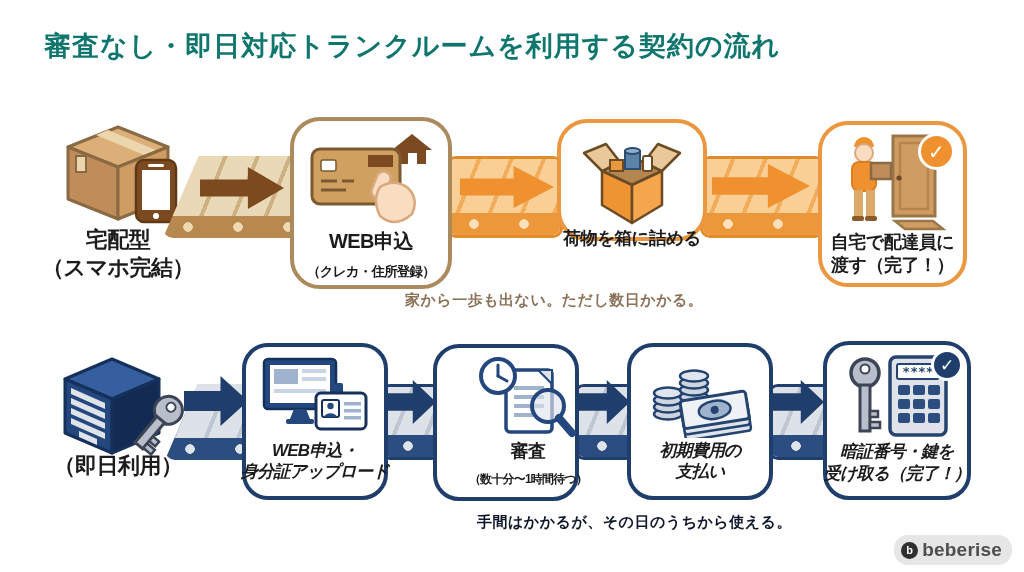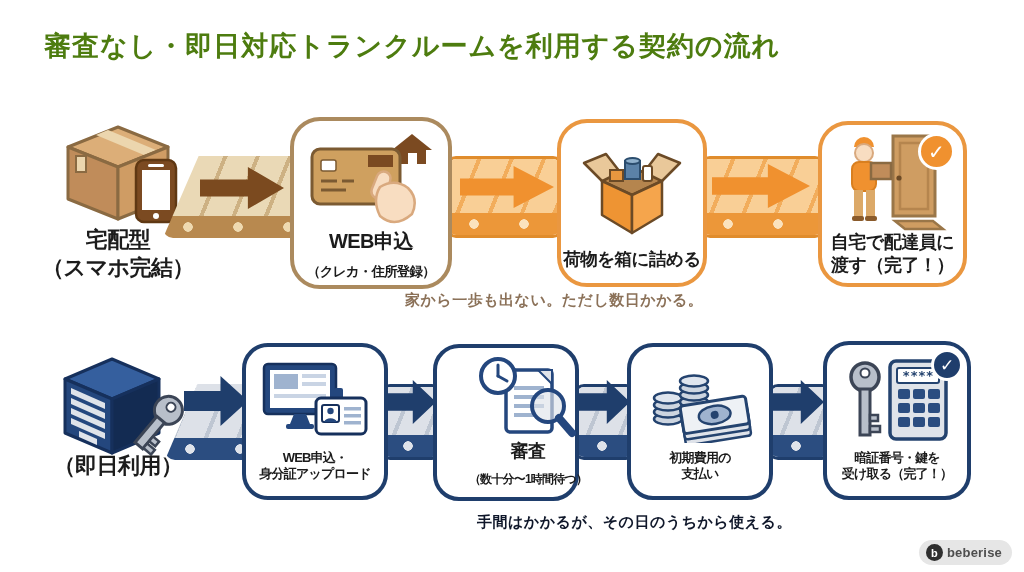--- a/index.html
+++ b/index.html
@@ -1,21 +1,21 @@
 <!DOCTYPE html>
 <html><head>
 <meta charset="utf-8">
 <style>
   * { box-sizing: border-box; margin: 0; padding: 0; }
   html,body { background:#ffffff; }
   body { font-family: "Liberation Sans", "DejaVu Sans", sans-serif; }
   .canvas { position:relative; width:1024px; height:572px; background:#ffffff; overflow:hidden; }
 
   .page-title { position:absolute; left:44px; top:28px; font-size:27px; font-weight:800;
-                color:#4d7c0f; letter-spacing:1px; }
+                color:#0f766e; letter-spacing:1px; }
 
   
   .belt { position:absolute; z-index:1; display:flex; flex-direction:column;
           border-radius:10px; overflow:hidden; }
   .belt .surface { flex:1; }
   .belt .band { height:22px; background-repeat:repeat-x; }
   .belt.slant { clip-path: polygon(26% 0, 100% 0, 100% 100%, 0 100%); border:none !important; }
 
   .belt.tan { border:3px solid #9c7a4e; }
   .belt.tan .surface { background-color:#ead9b6;
@@ -46,21 +46,21 @@
   .card { position:absolute; z-index:2; background:#fff; border-radius:30px;
           display:flex; flex-direction:column; align-items:center; text-align:center; }
   .card.tan-border    { border:4px solid #ab8a5e; }
   .card.orange-border { border:4px solid #ea9740; }
   .card.navy-border   { border:4px solid #1f3e6c; border-radius:26px; }
 
   .icon-wrap { flex:1; display:flex; align-items:center; justify-content:center; padding-top:8px; }
   .card-text { padding-bottom:13px; }
   .card-title { font-size:18px; font-weight:800; line-height:1.28; color:#1c1c1c; letter-spacing:-0.5px; white-space:nowrap; }
   .card-title.big { font-size:20px; }
-  .card-title.sm  { font-size:13px; letter-spacing:-0.8px; }
+  .card-title.sm  { font-size:17px; letter-spacing:-0.8px;font-style:italic; }
   .card-sub { font-size:12.5px; font-weight:700; color:#1c1c1c; margin-top:8px; letter-spacing:-0.8px; white-space:nowrap; }
 
   .badge { position:absolute; border-radius:50%; color:#fff; display:flex; align-items:center;
            justify-content:center; font-weight:900; border:3px solid #fff; z-index:3; }
   .badge.orange { background:#f0912f; width:37px; height:37px; top:8px; right:8px; font-size:20px; }
   .badge.navy   { background:#1f3e6c; width:32px; height:32px; top:4px; right:4px; font-size:17px; }
 
   
   .type-label { position:absolute; width:216px; text-align:center; font-weight:800;
                 font-size:22px; line-height:1.27; color:#1c1c1c; letter-spacing:-0.5px; }
@@ -69,21 +69,21 @@
   
   .caption { position:absolute; font-size:15px; font-weight:800; letter-spacing:0.5px; }
   .caption.brown { color:#8b7158; }
   .caption.navy-text { color:#0f172a;margin-left:44px; }
 
   
   .brand-pill { position:absolute; right:12px; bottom:7px; background:#e6e6e6; border-radius:14px;
                 padding:4px 10px 4px 7px; display:flex; align-items:center; gap:4px; }
   .brand-mark { width:17px; height:17px; border-radius:50%; background:#2f2f2f; color:#fff;
                 font-size:11px; font-weight:800; display:flex; align-items:center; justify-content:center; }
-  .brand-name { font-size:13px; font-weight:700; color:#4e4e4e; letter-spacing:0.2px; }
+  .brand-name { font-size:19px; font-weight:700; color:#4e4e4e; letter-spacing:0.2px; }
 </style>
 </head>
 <body>
 
 <div class="canvas">
 
   <div class="page-title">審査なし・即日対応トランクルームを利用する契約の流れ</div>
 
   <svg class="type-icon" style="left:56px; top:120px;" width="132" height="104" viewBox="0 0 132 104">
     <polygon points="12,27 62,7 112,27 62,47" fill="#dcae78" stroke="#8a6a42" stroke-width="3" stroke-linejoin="round"></polygon>
@@ -134,21 +134,21 @@
         <rect x="70" y="42" width="14" height="28" rx="7" fill="#f8ddc1" stroke="#d9a97e" stroke-width="2.5" transform="rotate(22 77 56)"></rect>
         <path d="M76,58 q15,-9 28,1 q11,11 4,26 q-17,15 -32,2 q-8,-16 0,-29 z" fill="#f8ddc1" stroke="#d9a97e" stroke-width="2.5"></path>
       </svg>
     </div>
     <div class="card-text">
       <div class="card-title big">WEB申込</div>
       <div class="card-sub" style="font-size:13.5px;">（クレカ・住所登録）</div>
     </div>
   </div>
 
-  <div class="card orange-border" style="left:557px; top:119px; width:150px; height:168px;">
+  <div class="card orange-border" style="left:557px; top:119px; width:150px; height:122px;">
     <div class="icon-wrap">
       <svg width="104" height="96" viewBox="0 0 104 96">
         <polygon points="22,40 52,26 82,40 52,54" fill="#b5854e" stroke="#6b4a26" stroke-width="2.5" stroke-linejoin="round"></polygon>
         <polygon points="22,40 4,22 26,13 40,31" fill="#e9c89a" stroke="#6b4a26" stroke-width="2.5" stroke-linejoin="round"></polygon>
         <polygon points="82,40 100,22 78,13 64,31" fill="#e9c89a" stroke="#6b4a26" stroke-width="2.5" stroke-linejoin="round"></polygon>
         <rect x="30" y="29" width="13" height="11" fill="#e8973f" stroke="#6b4a26" stroke-width="2"></rect>
         <rect x="45" y="20" width="15" height="18" fill="#5b82a8" stroke="#2b4d6e" stroke-width="2"></rect>
         <ellipse cx="52.5" cy="20" rx="7.5" ry="3" fill="#8fb0cc" stroke="#2b4d6e" stroke-width="2"></ellipse>
         <rect x="63" y="25" width="9" height="15" rx="2" fill="#ffffff" stroke="#6b4a26" stroke-width="2"></rect>
         <polygon points="22,40 52,54 52,92 22,74" fill="#ee9433" stroke="#6b4a26" stroke-width="2.5" stroke-linejoin="round"></polygon>

